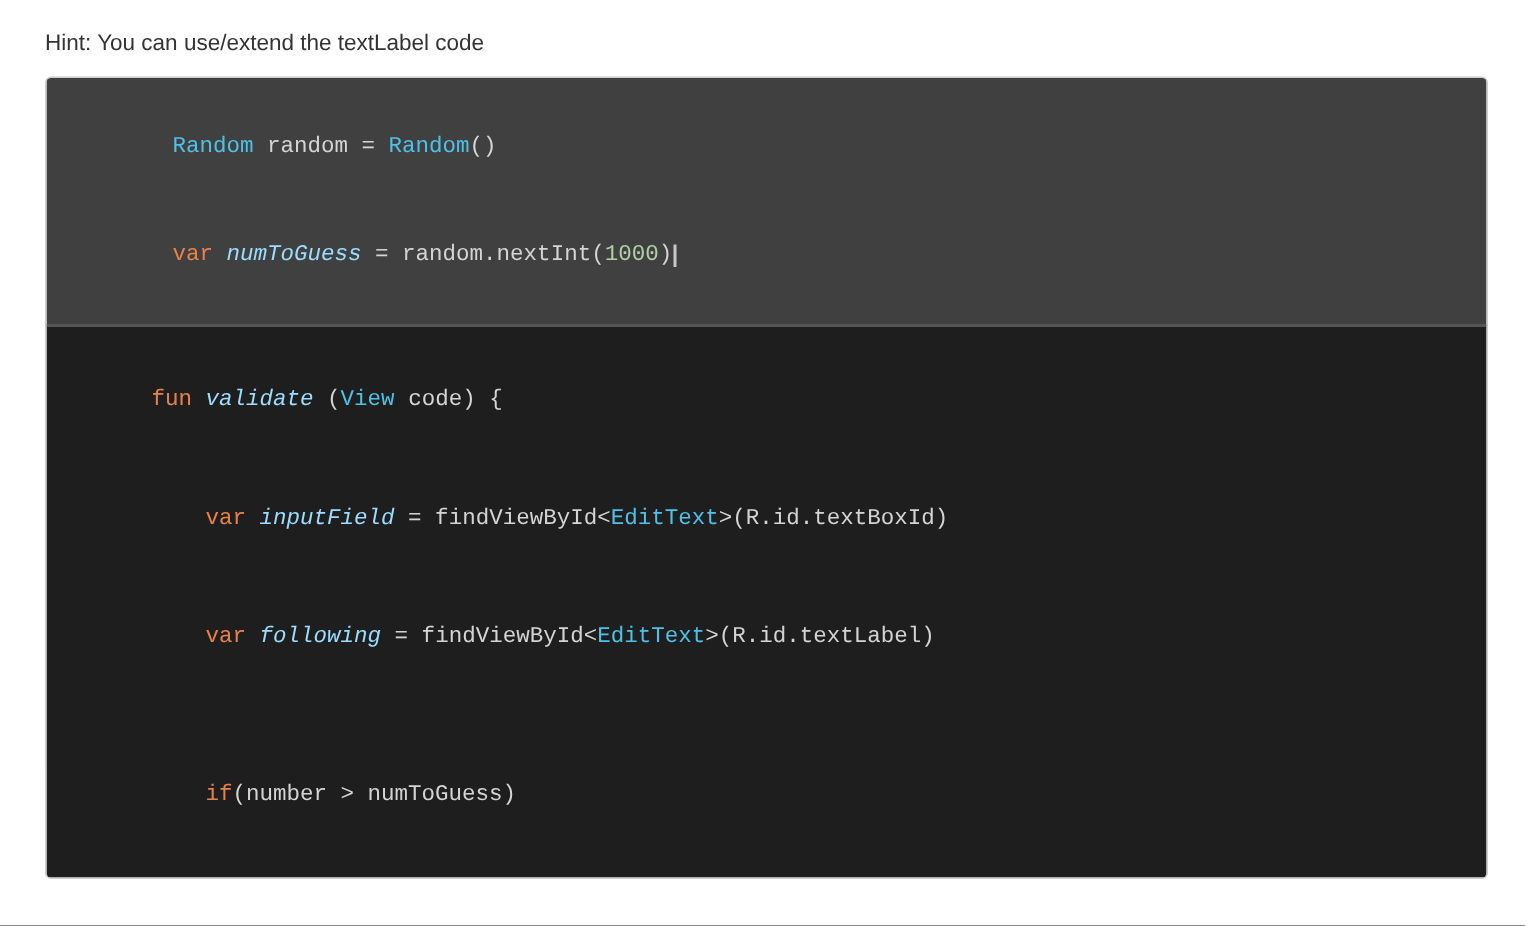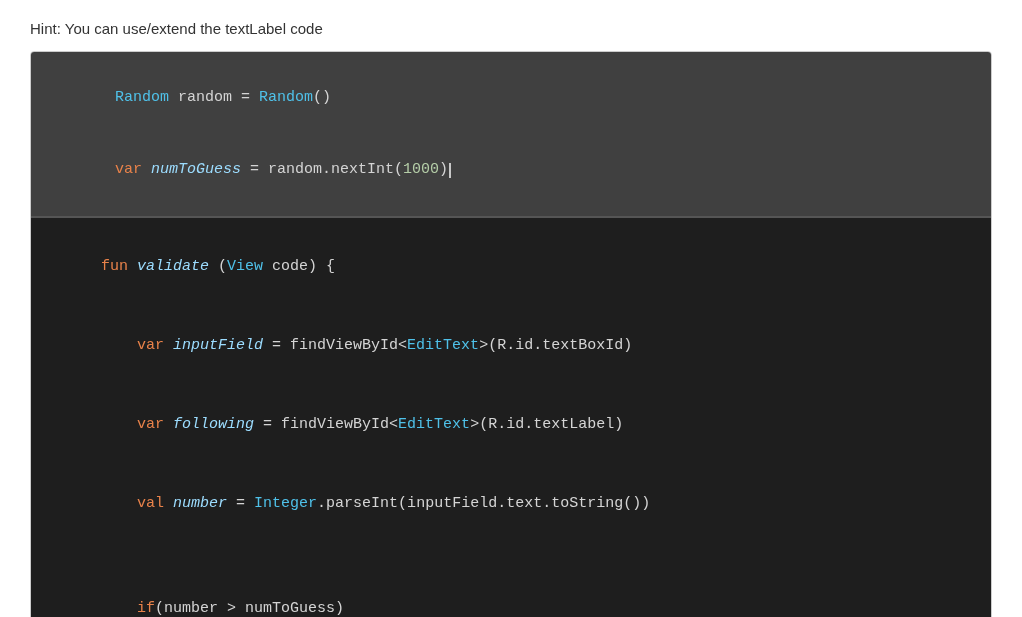--- a/index.html
+++ b/index.html
@@ -96,23 +96,20 @@
     </span>
 
     <span class="code-line">
       <span class="c-white">    </span><span class="c-orange">var</span><span class="c-white"> </span><span class="c-italic">inputField</span><span class="c-white"> = findViewById&lt;</span><span class="c-blue">EditText</span><span class="c-white">&gt;(R.id.textBoxId)</span>
     </span>
 
     <span class="code-line">
       <span class="c-white">    </span><span class="c-orange">var</span><span class="c-white"> </span><span class="c-italic">following</span><span class="c-white"> = findViewById&lt;</span><span class="c-blue">EditText</span><span class="c-white">&gt;(R.id.textLabel)</span>
     </span>
 
-    <span class="code-line">
-      <span class="c-white">    </span><span class="c-orange">val</span><span class="c-white"> </span><span class="c-italic">number</span><span class="c-white"> = </span><span class="c-blue">Integer</span><span class="c-white">.parseInt(inputField.text.toString())</span>
-    </span>
 
     <span class="code-line">&nbsp;</span>
 
     <span class="code-line">
       <span class="c-white">    </span><span class="c-orange">if</span><span class="c-white">(number &gt; numToGuess)</span>
     </span>
 
   </div>
 </div>
 

